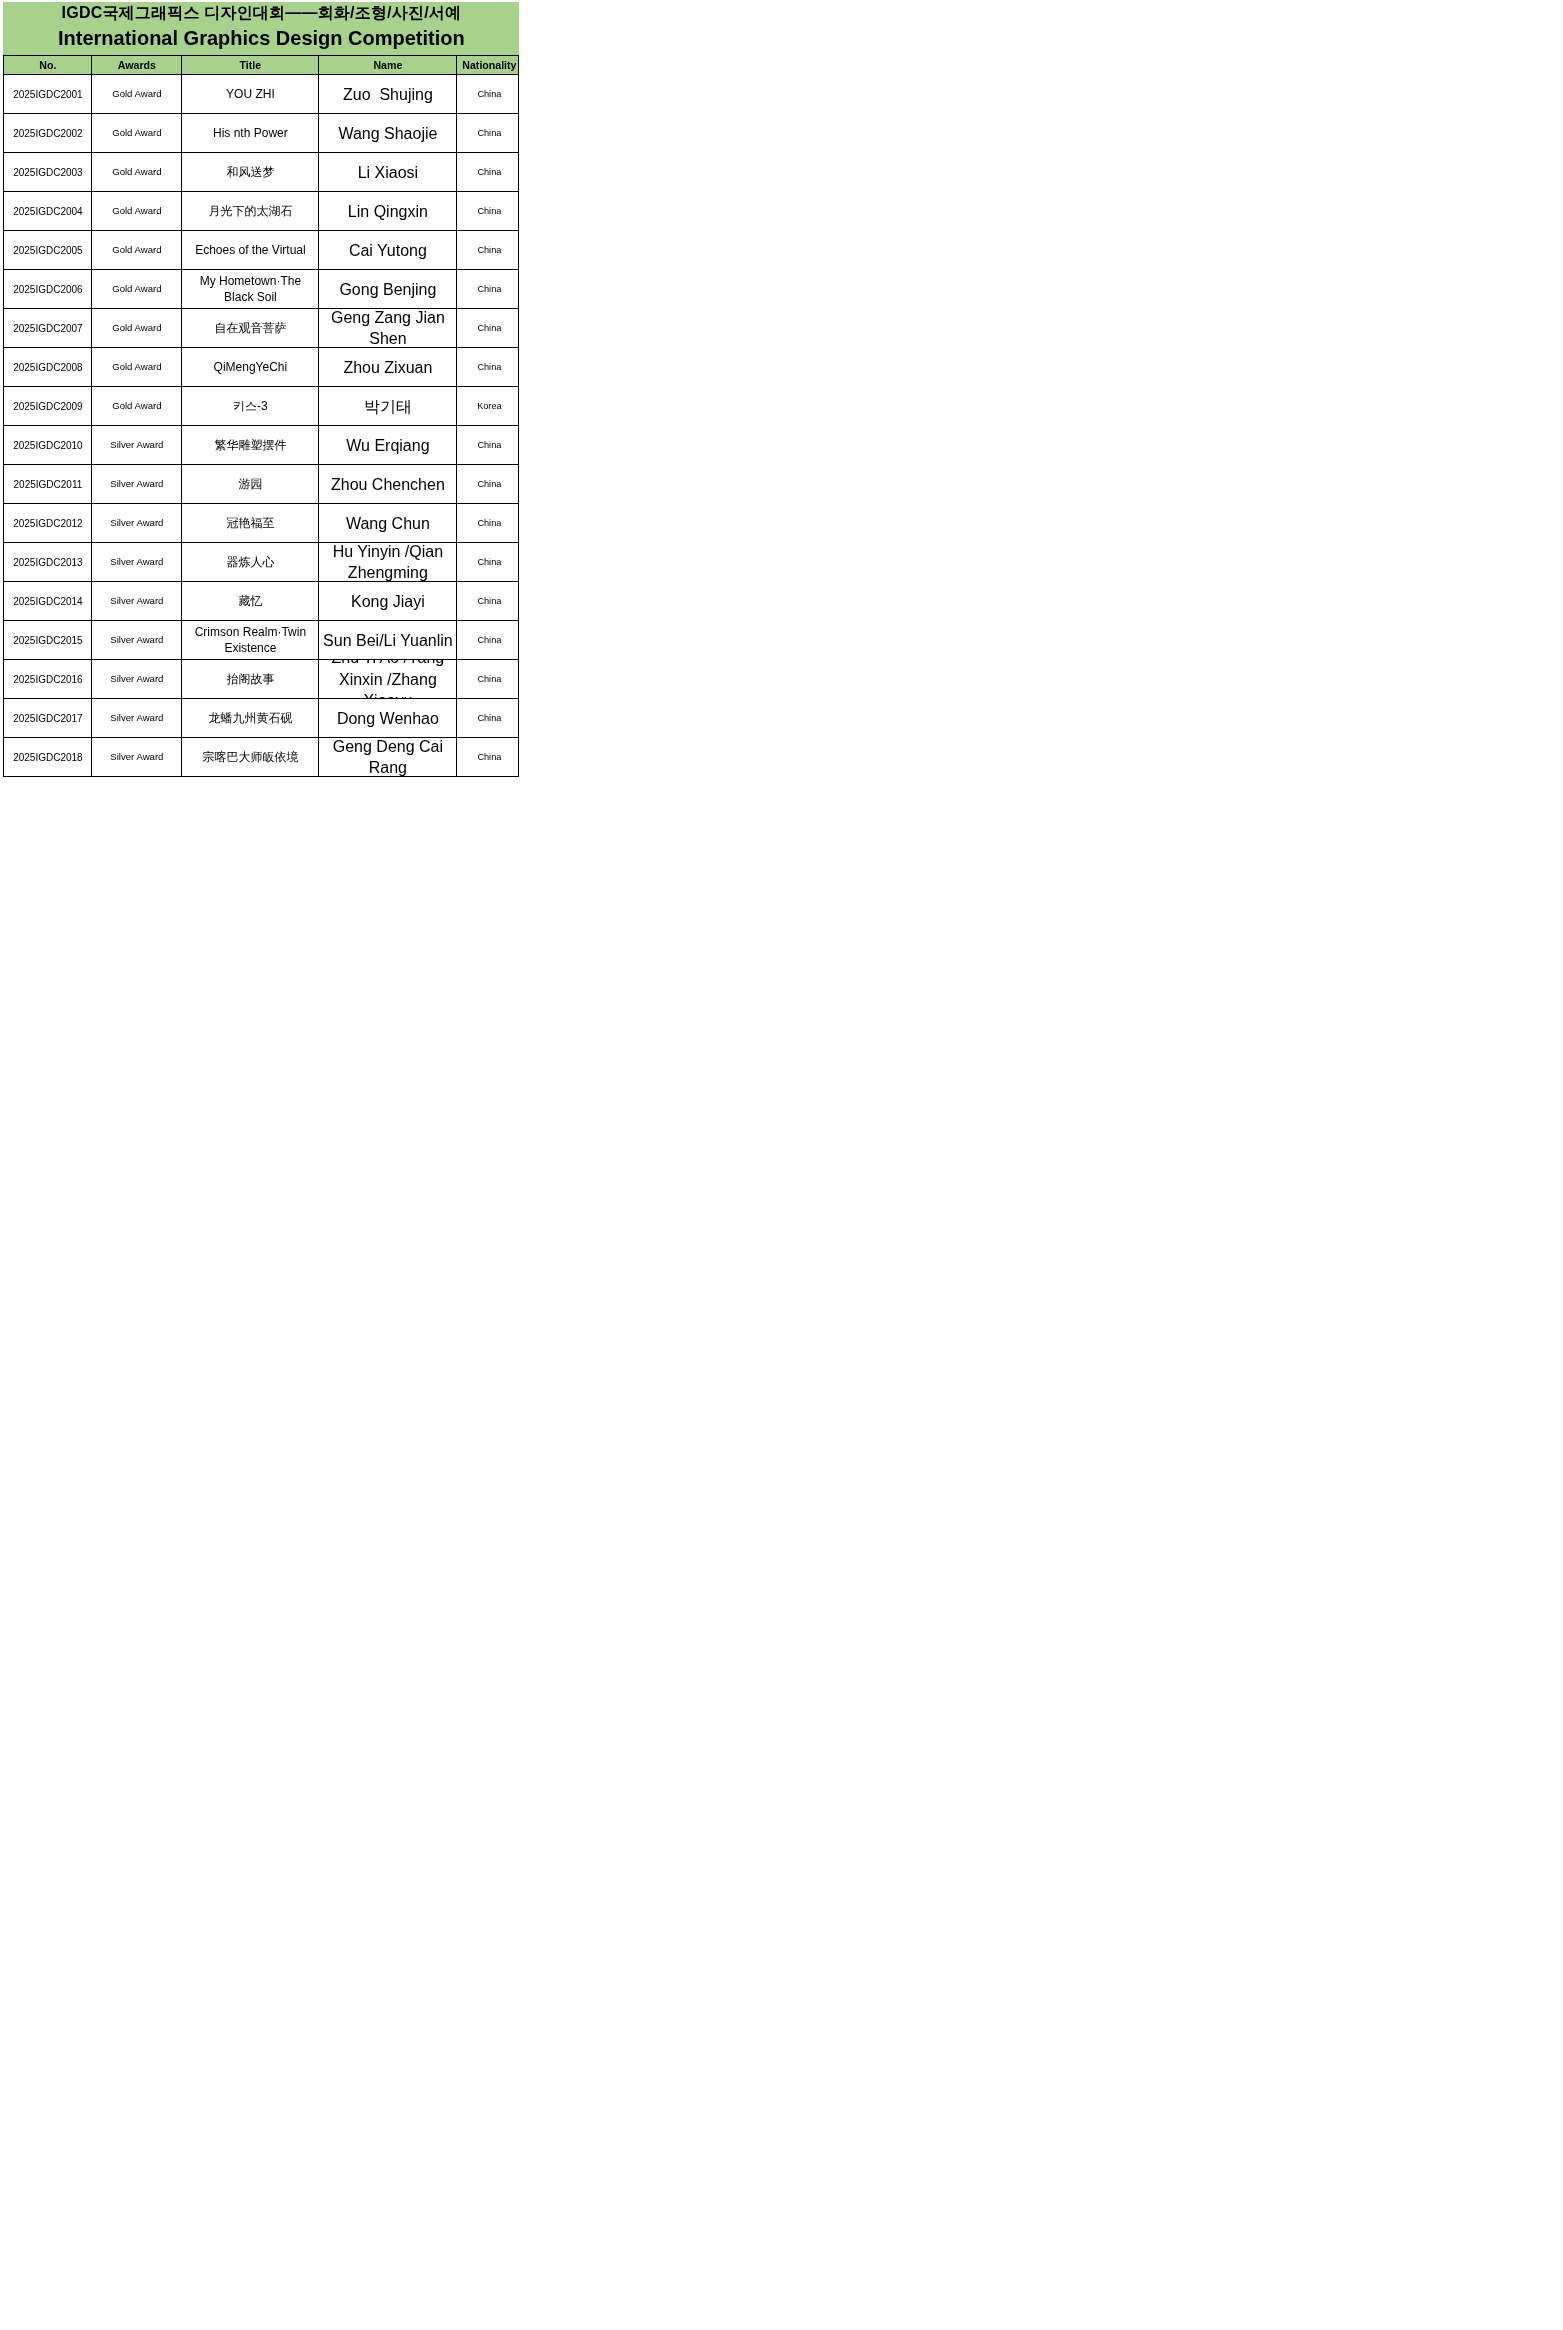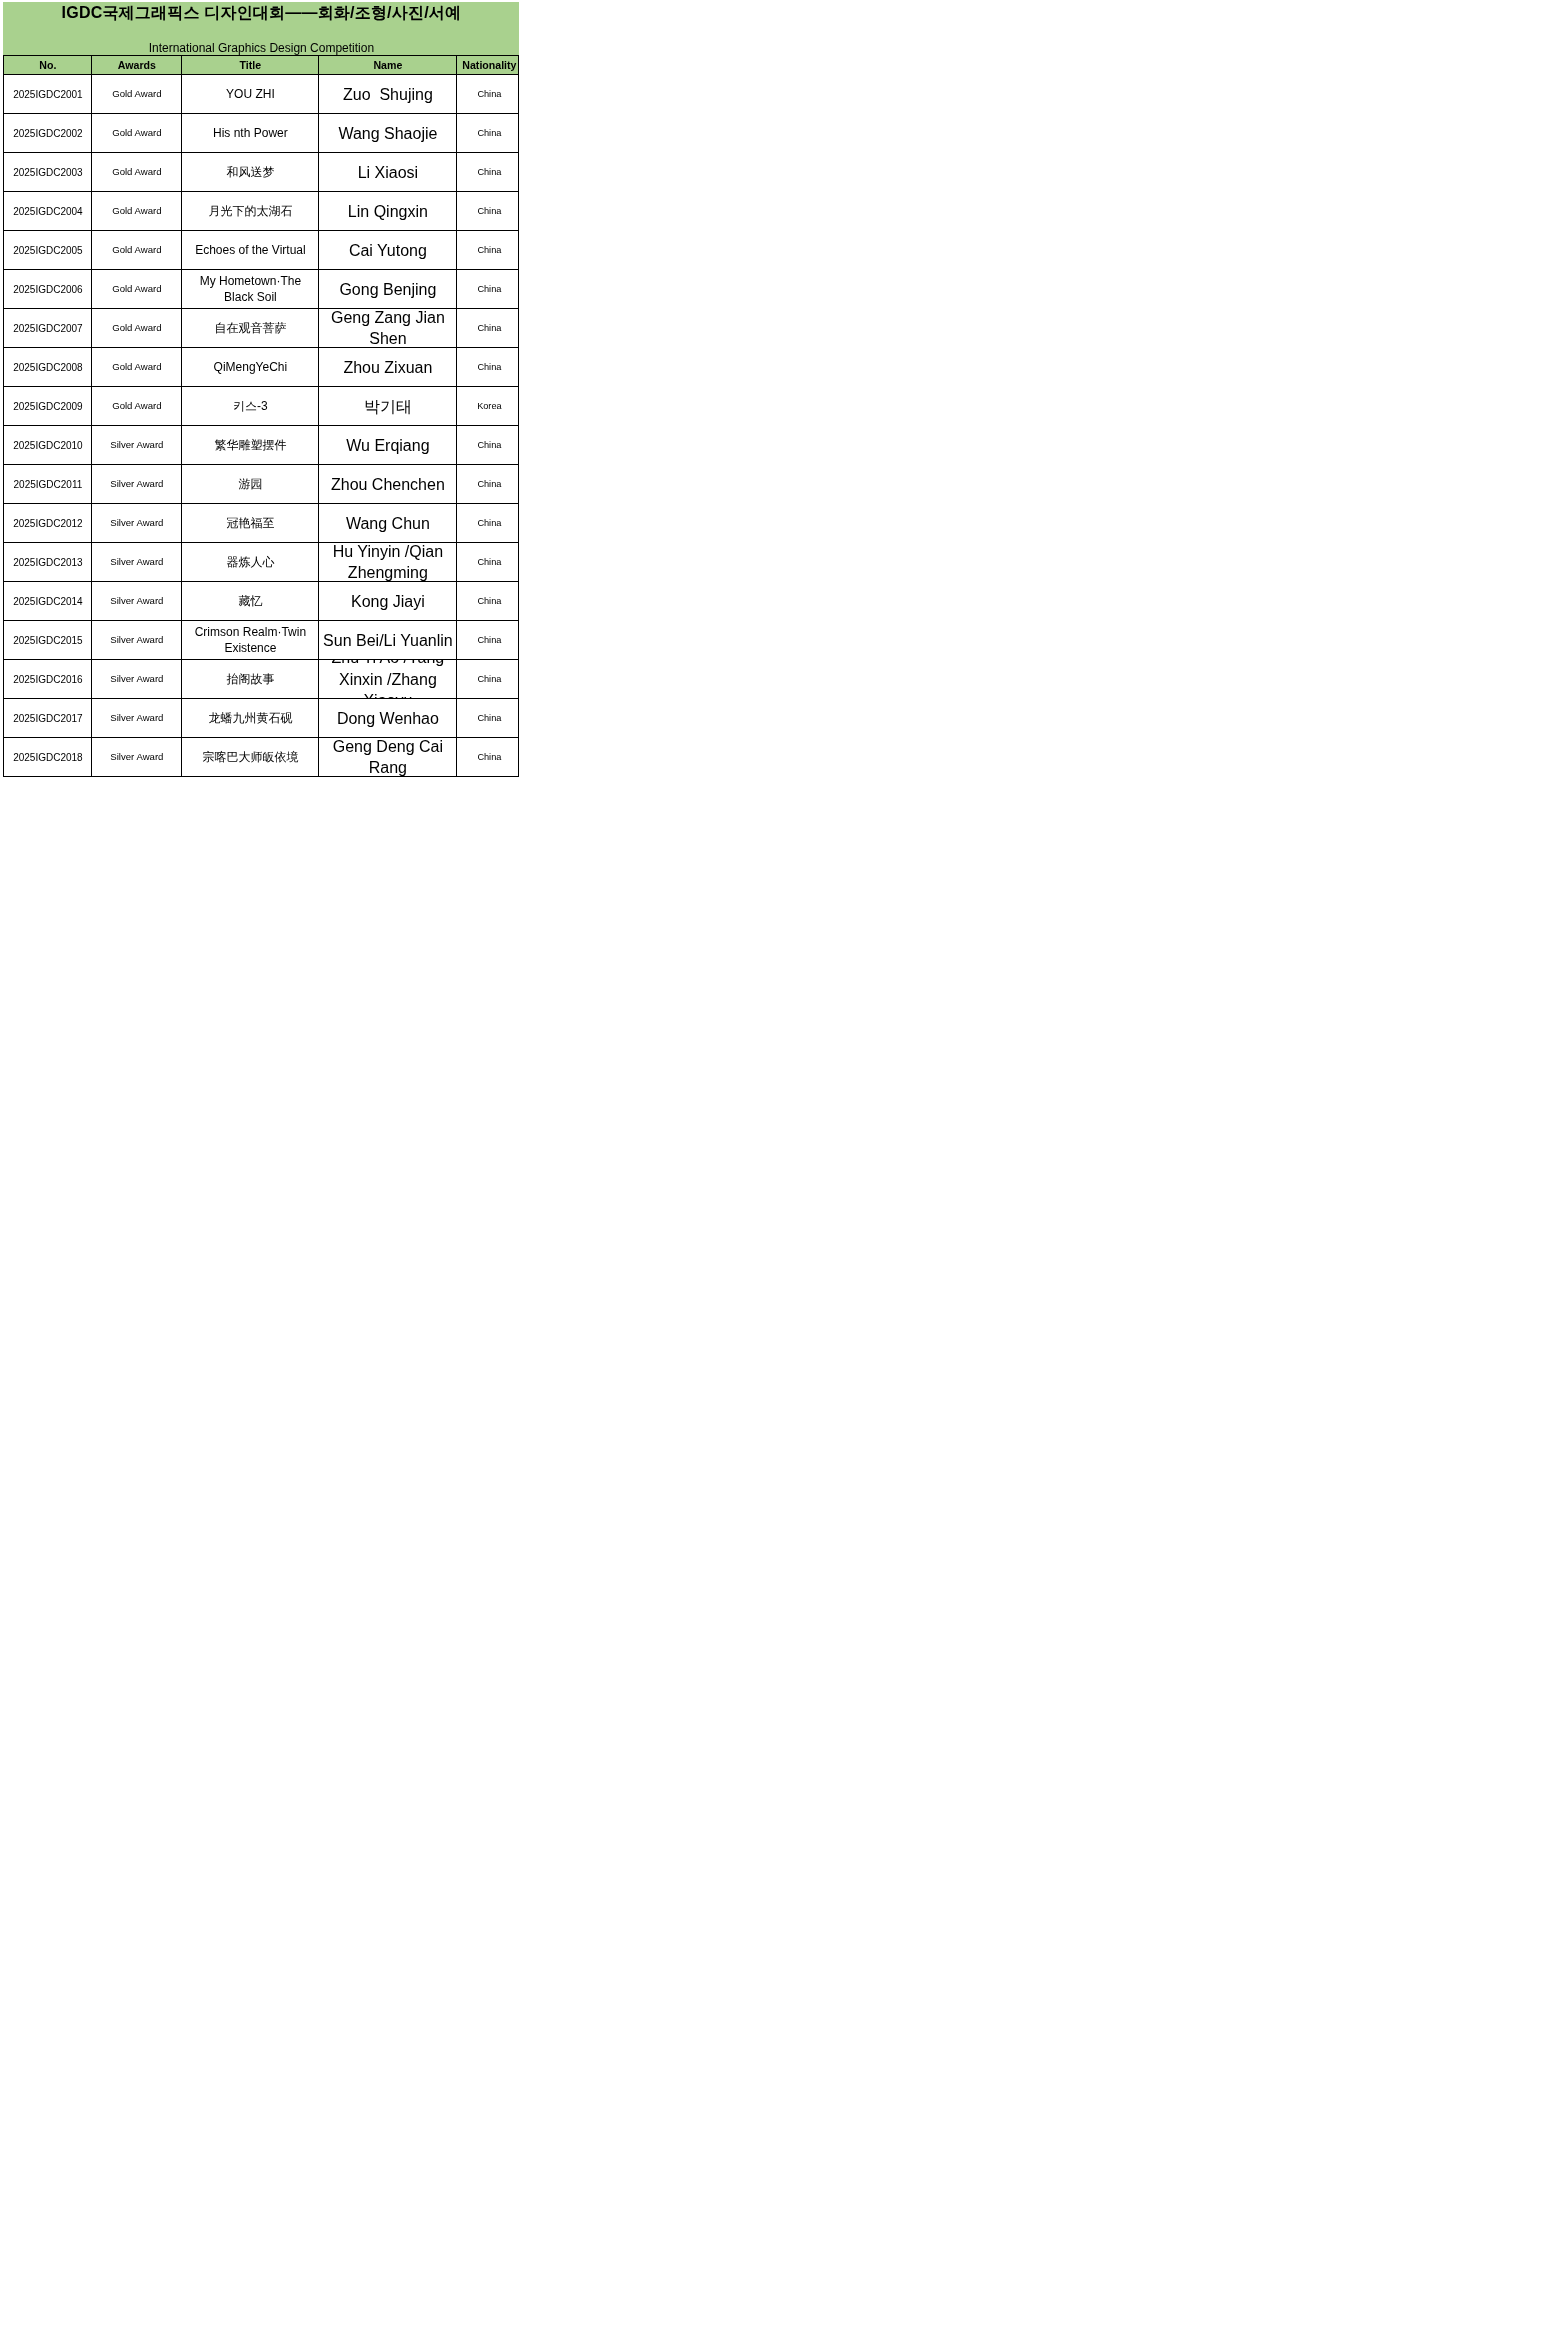--- a/index.html
+++ b/index.html
@@ -5,26 +5,26 @@
   html,body{margin:0;padding:0;background:#ffffff;}
   body{
     width:521px;height:777px;overflow:hidden;
     font-family:"Liberation Sans","DejaVu Sans",sans-serif;
     color:#000;
     -webkit-font-smoothing:antialiased;
   }
   .page{width:516px;margin:2.4px 0 0 3.4px;}
   .banner{
     height:53px;
-    display:flex;flex-direction:column;justify-content:space-between;align-items:center;
+    display:flex;flex-direction:column;justify-content:flex-start;align-items:center;
     gap:2.9px;padding-top:1px;box-sizing:border-box;
     text-align:center;
   }
   .banner-line1{font-size:16px;font-weight:bold;letter-spacing:0.2px;white-space:nowrap;}
-  .banner-line2{font-size:12px;font-weight:normal;white-space:nowrap;}
+  .banner-line2{font-size:20px;font-weight:bold;white-space:nowrap;}
   .award-table{
     border-left:0.5px solid #000;
     border-right:0.5px solid #000;
     box-sizing:border-box;
   }
   .trow{
     display:grid;
     grid-template-columns:88px 90px 137px 138px 64px;
     box-sizing:border-box;
   }

